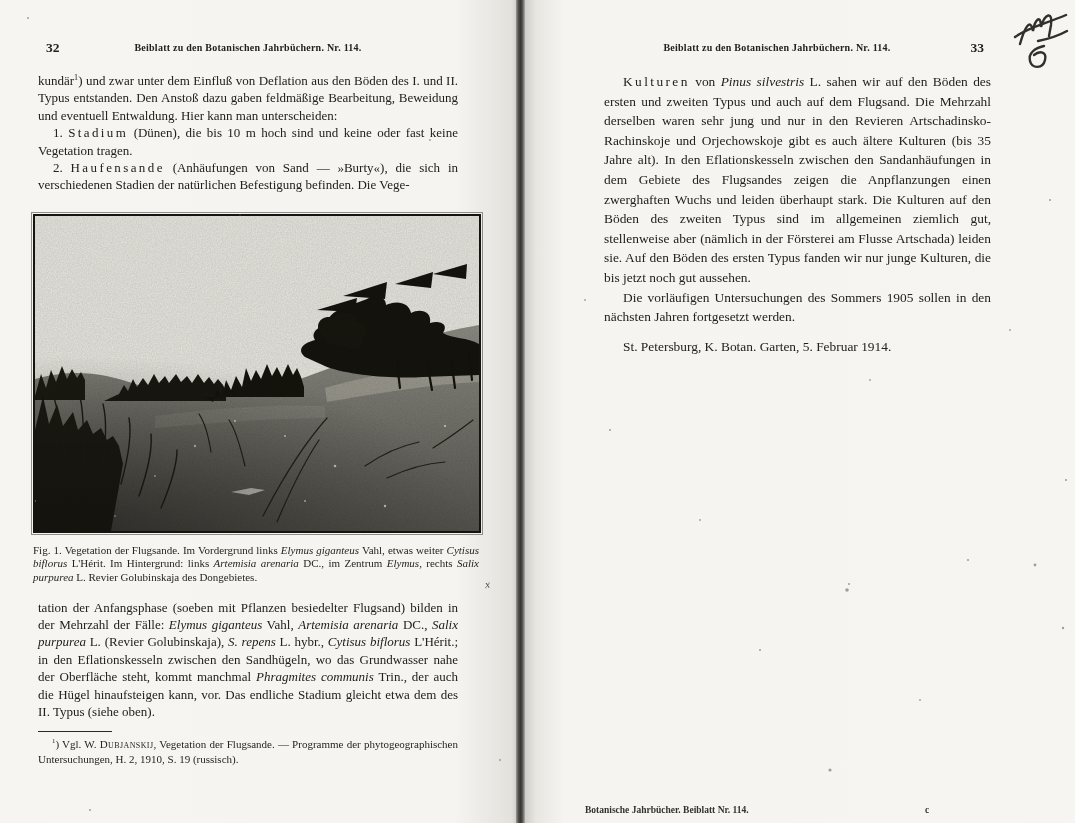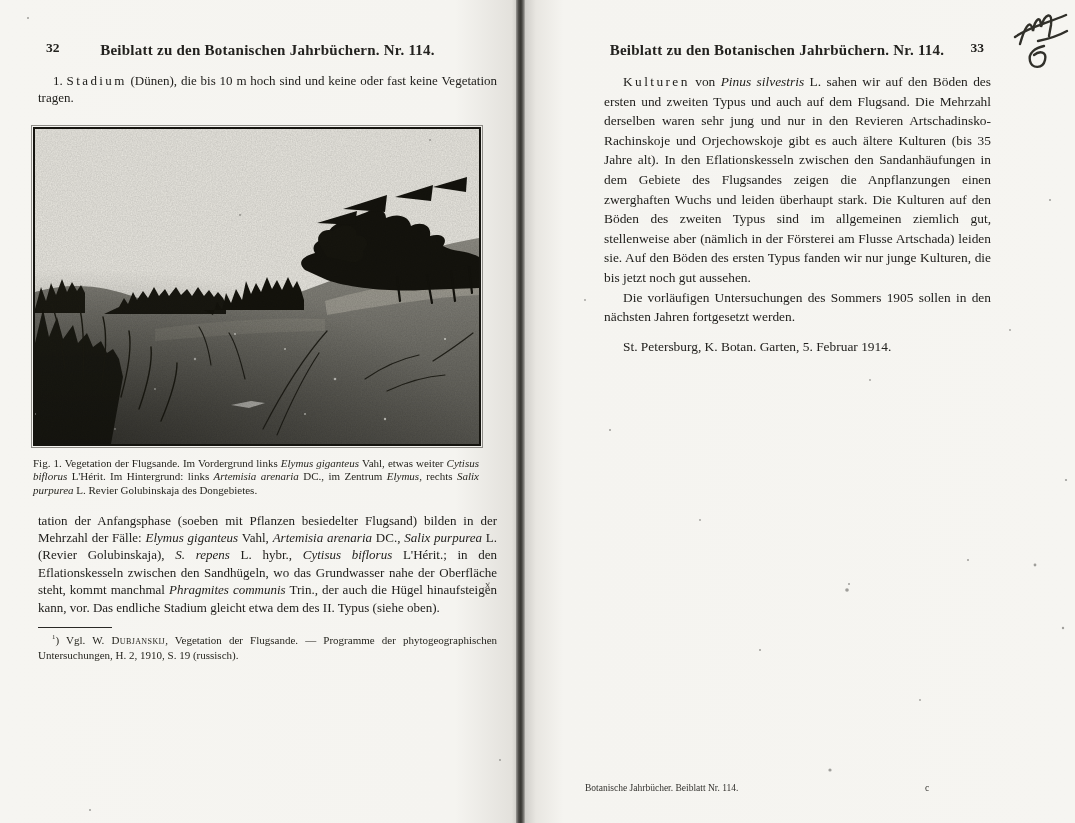--- a/index.html
+++ b/index.html
@@ -5,35 +5,35 @@
   html,body{margin:0;padding:0;background:#dddcd8;}
   .scan{
     position:relative;width:1075px;height:823px;overflow:hidden;
     background:#f4f3ef;
     font-family:"Liberation Serif","DejaVu Serif",serif;
     color:#201f1d;
   }
   
   .page{position:absolute;top:0;height:823px;box-sizing:border-box;}
   .page-left{
-    left:0;width:517px;padding:42px 20px 0 38px;
+    left:0;width:517px;padding:42px 59px 0 38px;
     background:linear-gradient(90deg,#f6f5f1 0%,#f5f4f0 88%,#e3e1dc 99%,#cfcdc8 100%);
   }
   .page-right{
     left:525px;width:550px;padding:42px 84px 0 38px;
     background:linear-gradient(90deg,#cfcdc8 0%,#e8e6e1 2%,#f5f4f0 7%,#f6f5f1 100%);
   }
   .gutter{
     position:absolute;left:516px;top:0;width:9px;height:823px;
     background:linear-gradient(90deg,#9b9995 0%,#4a4946 30%,#35342f 55%,#6b6a66 80%,#b5b3ae 100%);
   }
   
   .pagehead{position:relative;height:18px;margin-bottom:12px;}
   .runhead{
-    display:block;text-align:center;font-weight:700;font-size:15px;
+    display:block;text-align:center;font-weight:700;font-size:10px;
     letter-spacing:.25px;color:#23221f;
   }
   .pagenum{position:absolute;top:-2px;font-weight:700;font-size:13.5px;color:#23221f;}
   .pagenum-left{left:8px;}
   .pagenum-right{right:7px;}
   
   .body{
     margin:0;text-align:justify;font-size:13px;line-height:17.4px;
     color:#22211e;
   }
@@ -58,42 +58,44 @@
   .cap-credit{text-align:center;}
   
   .para2{margin-top:14px;font-family:Liberation Serif, serif;}
   .fnrule{width:74px;border-top:1.3px solid #2a2926;margin-top:11px;}
   .footnote{
     margin:5px 0 0 0;text-align:justify;font-size:11px;line-height:14.6px;
     text-indent:14px;color:#26251f;
   }
   
   .dateline{margin-top:10px;text-indent:19px;}
-  .rp-footer{position:absolute;top:783px;left:60px;width:370px;font-size:9.5px;color:#33322e;}
+  .rp-footer{position:absolute;top:805px;left:60px;width:370px;font-size:9.5px;color:#33322e;font-weight:bold;}
   .sig{position:absolute;left:340px;top:0;font-size:9.5px;}
   
   .ink{position:absolute;left:1008px;top:2px;pointer-events:none;}
   .xmark{
     position:absolute;left:485px;top:578px;font-size:11px;font-style:italic;
     color:#4c4b47;transform:rotate(-8deg);
   }
   .specks{position:absolute;left:0;top:0;pointer-events:none;}
 </style>
 </head>
 <body>
 
 <div class="scan">
 
   <div class="page page-left">
     <div class="pagehead">
       <span class="pagenum pagenum-left">32</span>
       <span class="runhead">Beiblatt zu den Botanischen Jahrbüchern. Nr. 114.</span>
     </div>
 
+    <p class="body"><span>kundär</span><span class="s-sup">1</span><span>) und zwar unter dem Einfluß von Deflation aus den Böden des I. und II. Typus entstanden. Den Anstoß dazu gaben feldmäßige Bearbeitung, Beweidung und eventuell Entwaldung. Hier kann man unterscheiden:</span></p>
     <p class="body li"><span>1. </span><span class="s-sp">Stadium</span><span> (Dünen), die bis 10 m hoch sind und keine oder fast keine Vegetation tragen.</span></p>
+    <p class="body li"><span>2. </span><span class="s-sp">Haufensande</span><span> (Anhäufungen von Sand — »Burty«), die sich in verschiedenen Stadien der natürlichen Befestigung befinden. Die Vege-</span></p>
 
     <figure>
       <div class="photo">
         <svg width="444" height="315" viewBox="0 0 444 315" xmlns="http://www.w3.org/2000/svg">
           <defs>
             <linearGradient id="gSand" x1="0" y1="0" x2="0" y2="1">
               <stop offset="0" stop-color="#8f8d85"></stop>
               <stop offset="0.55" stop-color="#6f6e67"></stop>
               <stop offset="1" stop-color="#55544e"></stop>
             </linearGradient>

